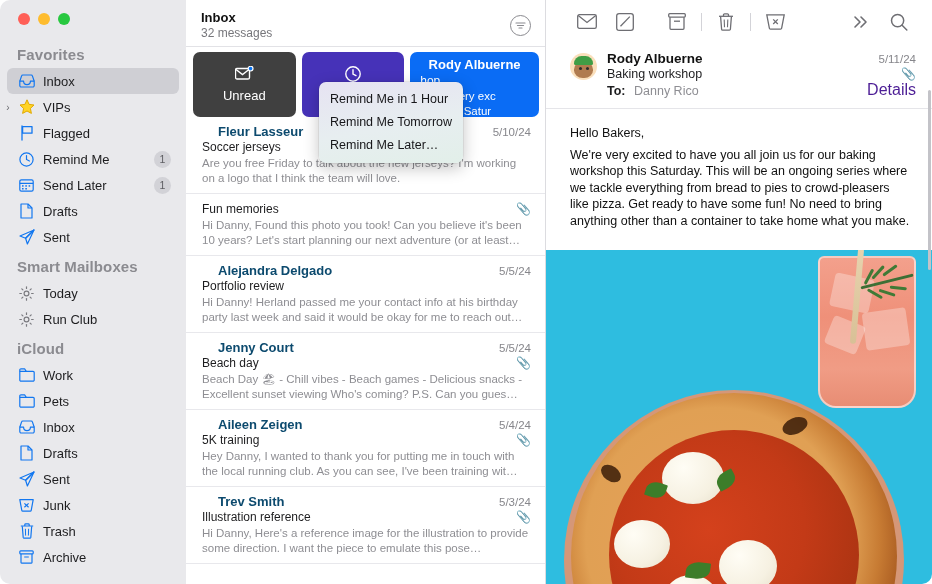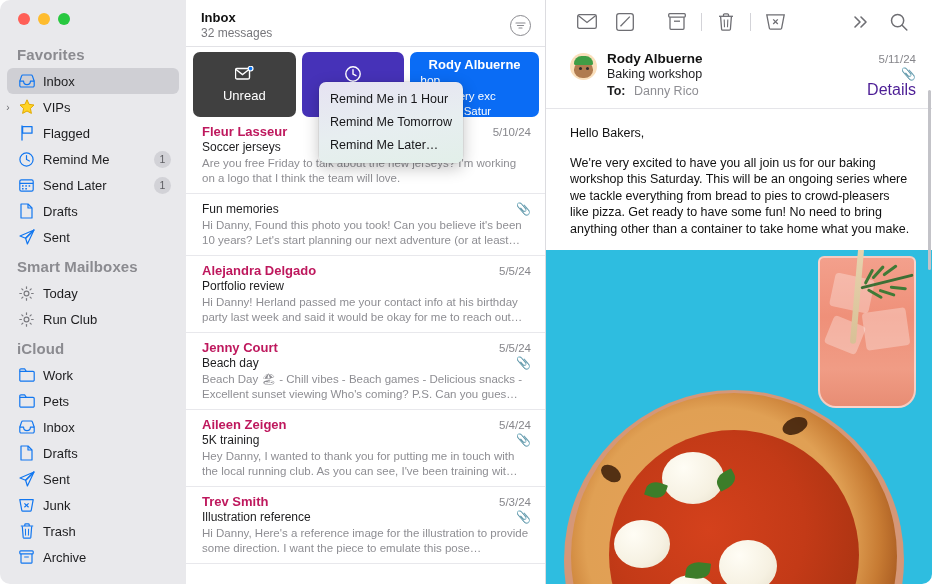--- a/index.html
+++ b/index.html
@@ -155,21 +155,21 @@
   .row {
     padding: 7px 14px 8px 16px;
     border-bottom: 1px solid #e8e8ec;
     position: relative;
   }
   .row-top {
     display: flex;
     justify-content: space-between;
     align-items: baseline;
   }
-  .row-name { font-size: 13px; font-weight: bold; color: #be185d; }
+  .row-name { font-size: 13px; font-weight: bold; color: #0c4a6e; margin-left: 16px; }
   .row-date { font-size: 11.5px; color: #86868b; }
   .row-subj-line {
     display:flex; justify-content: space-between; align-items:flex-end;
     margin-top: 1px;
   }
   .row-subj { font-size: 12px; color: #1d1d1f; }
   .clip { color:#a8a8ad; font-size: 12px; }
   .row-prev {
     font-size: 11.5px;
     color: #8e8e93;
@@ -268,21 +268,21 @@
   .to-label { color: #1d1d1f; font-weight: 600; }
   .to-name { color: #8e8e93; margin-left: 5px; }
   .details { font-size: 16px; color: #4c1d95; }
 
   .body-text {
     padding: 16px 22px 10px 24px;
     font-size: 12.5px;
     line-height: 16.5px;
     color: #111;
   }
-  .body-text p + p { margin-top: 13px; }
+  .body-text p + p { margin-top: 5px; }
 
   
   .photo {
     position: absolute;
     left: 0; right: 0;
     top: 250px;
     height: 334px;
     background: #2ebde0;
     overflow: hidden;
   }

